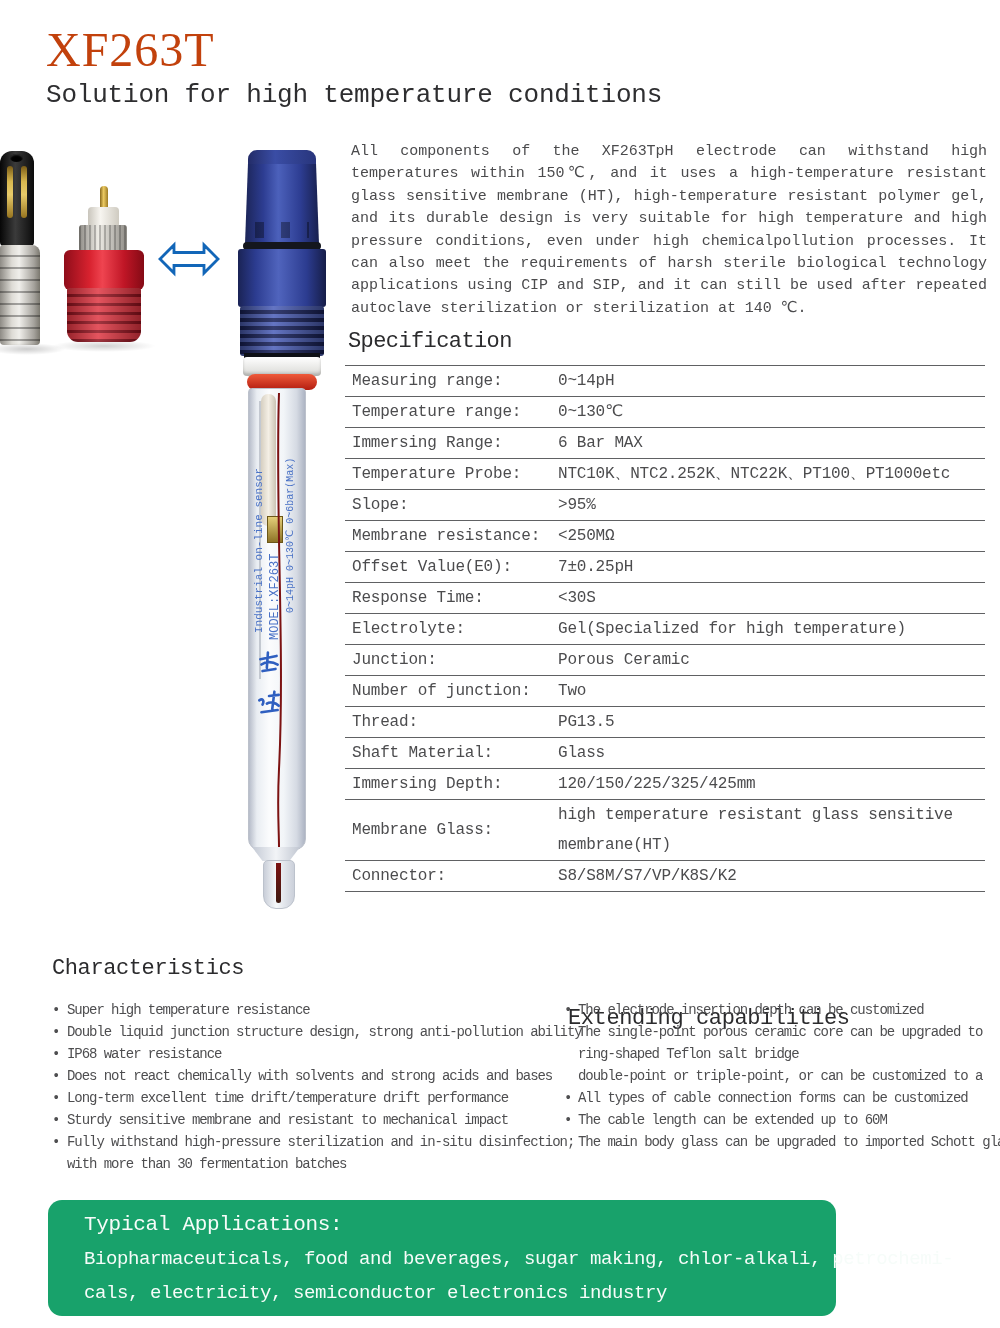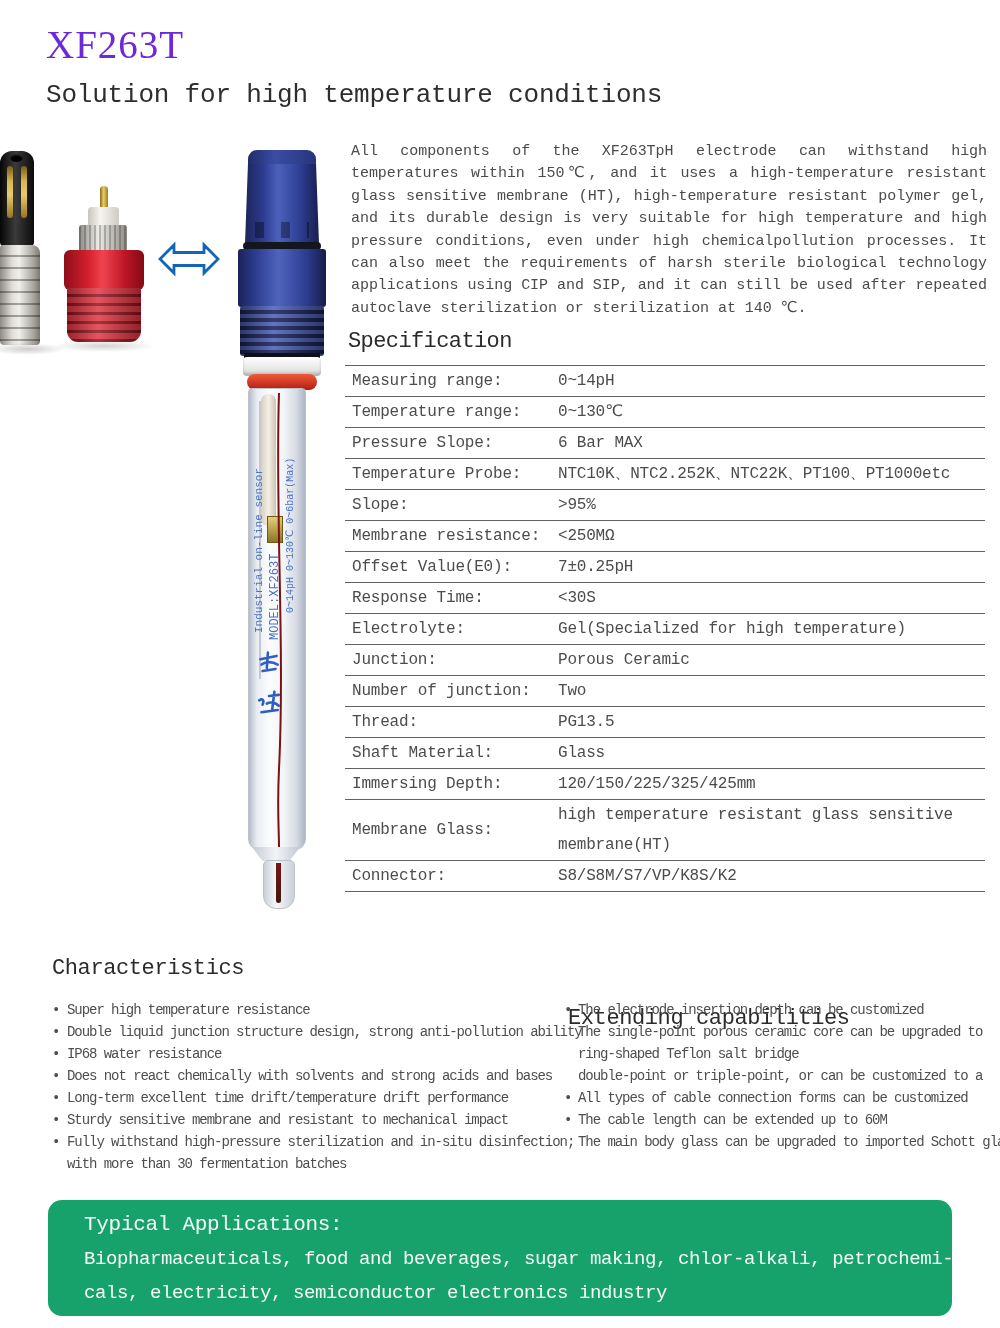--- a/index.html
+++ b/index.html
@@ -1,21 +1,21 @@
 <!DOCTYPE html>
 <html><head>
 <meta charset="utf-8">
 <style>
   html,body { margin:0; padding:0; background:#ffffff; }
   .page { position:relative; width:1000px; height:1328px; background:#fff; overflow:hidden;
           font-family:"Liberation Mono","DejaVu Sans Mono","DejaVu Sans",monospace; color:#4b4b4d; }
 
   
   .title { position:absolute; left:46px; top:22px; margin:0; font-family:"Liberation Serif","DejaVu Serif",serif;
-           font-weight:400; font-size:39px; letter-spacing:1px; color:#6d28d9; }
+           font-weight:400; font-size:48px; letter-spacing:1px; color:#c2410c; }
   .subtitle { position:absolute; left:46px; top:80px; font-size:26px; letter-spacing:-0.2px; color:#2e2e30; }
 
   
   .intro { position:absolute; left:351px; top:141px; width:636px; margin:0; font-size:15px;
            letter-spacing:-0.05px; line-height:22.4px; text-align:justify; color:#4b4b4d; }
 
   
   .spec-h { position:absolute; left:348px; top:329px; margin:0; font-weight:400; font-size:22px; letter-spacing:-0.6px; color:#2b2b2d; }
   .spec-table { position:absolute; left:345px; top:365px; width:640px; border-bottom:1px solid #606163; }
   .spec-row { display:flex; border-top:1px solid #606163; min-height:30px; align-items:center;
@@ -29,21 +29,21 @@
   .ext-h  { left:568px; top:958px;margin-top:48px; }
   .blist { position:absolute; font-size:14px; letter-spacing:-1.05px; color:#4e4e50; }
   .char-list { left:52px; top:999px; }
   .ext-list  { left:564px; top:999px; }
   .li { display:flex; }
   .bullet { flex:none; width:15px; letter-spacing:0; line-height:22px; }
   .ext-list .bullet { width:14px; }
   .li-text div { line-height:22px; white-space:nowrap; }
 
   
-  .apps-box { position:absolute; left:48px; top:1200px; width:904px; height:116px; background:#18a26b;
+  .apps-box { position:absolute; left:48px; top:1200px; width:788px; height:116px; background:#18a26b;
               border-radius:14px; color:#f6fcf9; }
   .apps-title { position:absolute; left:36px; top:13px; font-size:21px; letter-spacing:-0.3px; }
   .apps-lines { position:absolute; left:36px; top:42px; }
   .apps-lines div { font-size:19px; letter-spacing:-0.4px; line-height:34px; white-space:nowrap; }
 
   
   .photos { position:absolute; left:0; top:148px; width:345px; height:775px; }
   .photos * { position:absolute; }
 
   
@@ -196,21 +196,21 @@
         <div class="spec-label">Measuring range:</div>
         <div class="spec-value">0~14pH</div>
       </div>
 
       <div class="spec-row">
         <div class="spec-label">Temperature range:</div>
         <div class="spec-value">0~130℃</div>
       </div>
 
       <div class="spec-row">
-        <div class="spec-label">Pressure Slope:</div>
+        <div class="spec-label">Immersing Range:</div>
         <div class="spec-value">6 Bar MAX</div>
       </div>
 
       <div class="spec-row">
         <div class="spec-label">Temperature Probe:</div>
         <div class="spec-value">NTC10K、NTC2.252K、NTC22K、PT100、PT1000etc</div>
       </div>
 
       <div class="spec-row">
         <div class="spec-label">Slope:</div>

